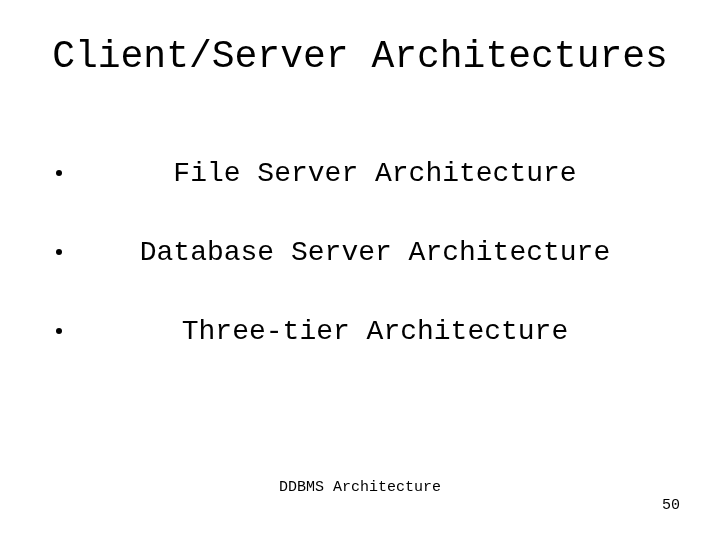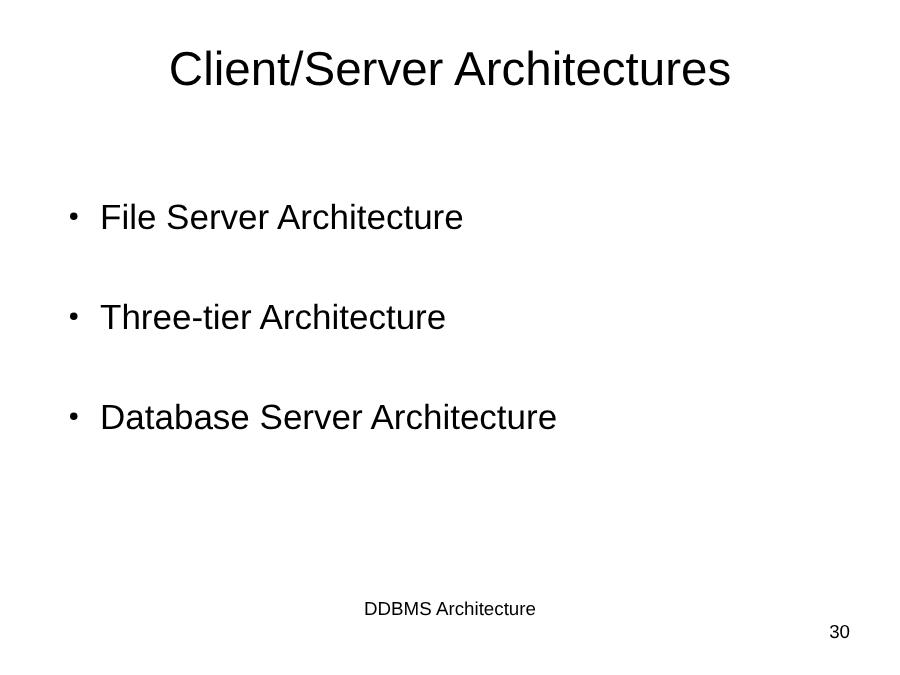--- a/index.html
+++ b/index.html
@@ -1,18 +1,19 @@
 <!DOCTYPE html>
 <html><head>
   <meta charset="utf-8">
   <style>
     * {
       margin: 0;
       padding: 0;
       box-sizing: border-box;
+      font-family: Liberation Mono, monospace;
     }
     body {
       width: 720px;
       height: 540px;
       background: #ffffff;
       font-family: Arial, Helvetica, sans-serif;
       color: #000000;
       position: relative;
       overflow: hidden;
     }
@@ -31,20 +32,21 @@
     }
     .bullets {
       list-style: none;
       padding-left: 0;
     }
     .bullet-item {
       font-size: 28px;
       margin-bottom: 48px;
       position: relative;
       padding-left: 30px;
+      text-align: center;
     }
     .bullet-dot {
       position: absolute;
       left: 6px;
       top: 12px;
       width: 6px;
       height: 6px;
       background: #000000;
       border-radius: 50%;
     }
@@ -68,23 +70,23 @@
 <div class="slide">
   <h1 class="title">Client/Server Architectures</h1>
 
   <ul class="bullets">
     <li class="bullet-item">
       <span class="bullet-dot"></span>
       <span>File Server Architecture</span>
     </li>
     <li class="bullet-item">
       <span class="bullet-dot"></span>
-      <span>Three-tier Architecture</span>
+      <span>Database Server Architecture</span>
     </li>
     <li class="bullet-item">
       <span class="bullet-dot"></span>
-      <span>Database Server Architecture</span>
+      <span>Three-tier Architecture</span>
     </li>
   </ul>
 
   <div class="footer-text">DDBMS Architecture</div>
-  <div class="page-number">30</div>
+  <div class="page-number">50</div>
 </div>
 
 </body></html>

